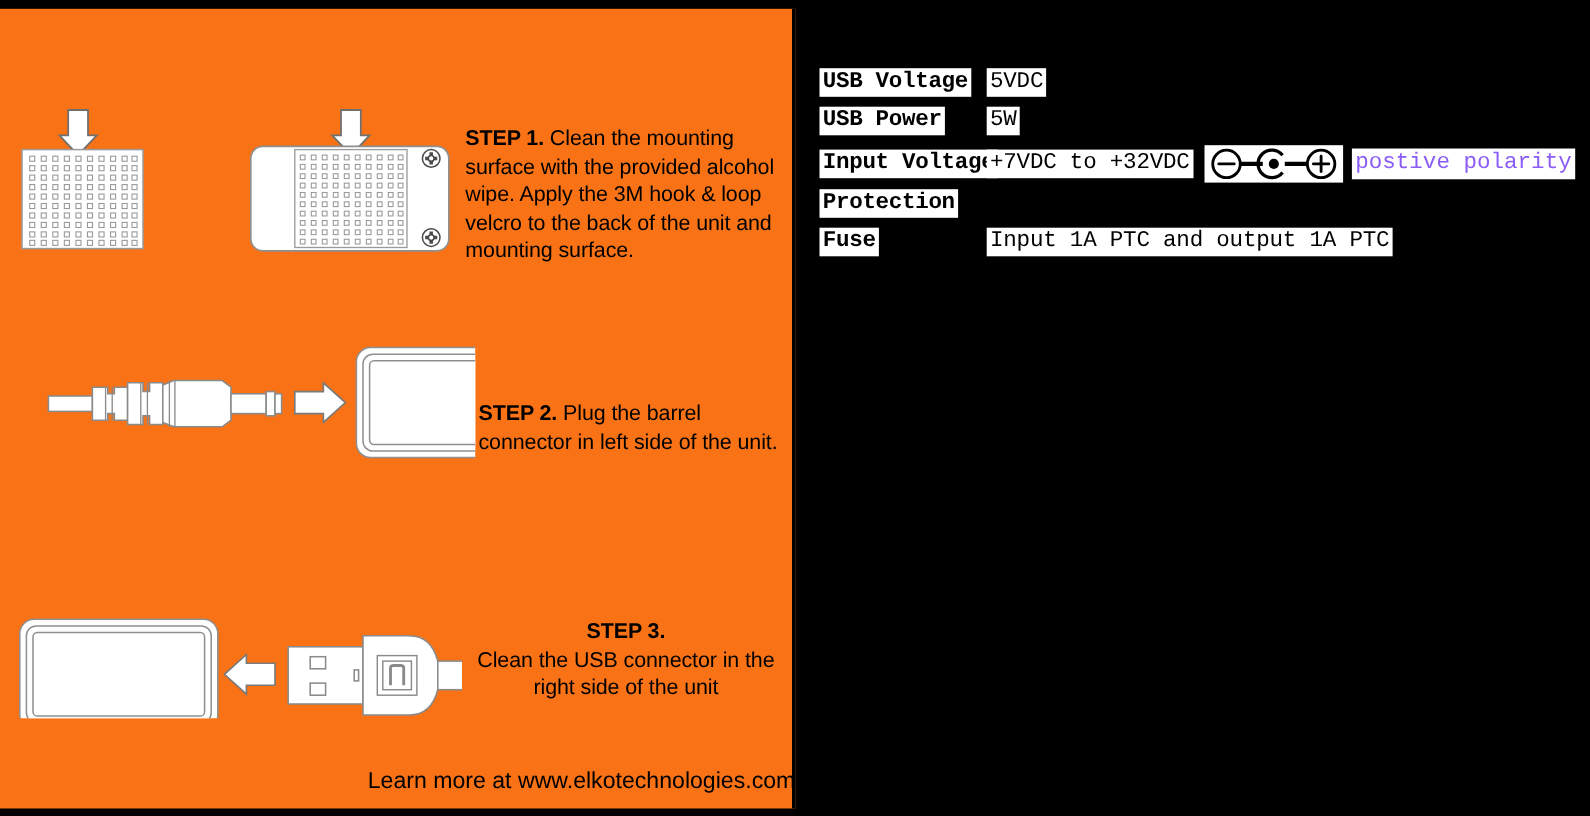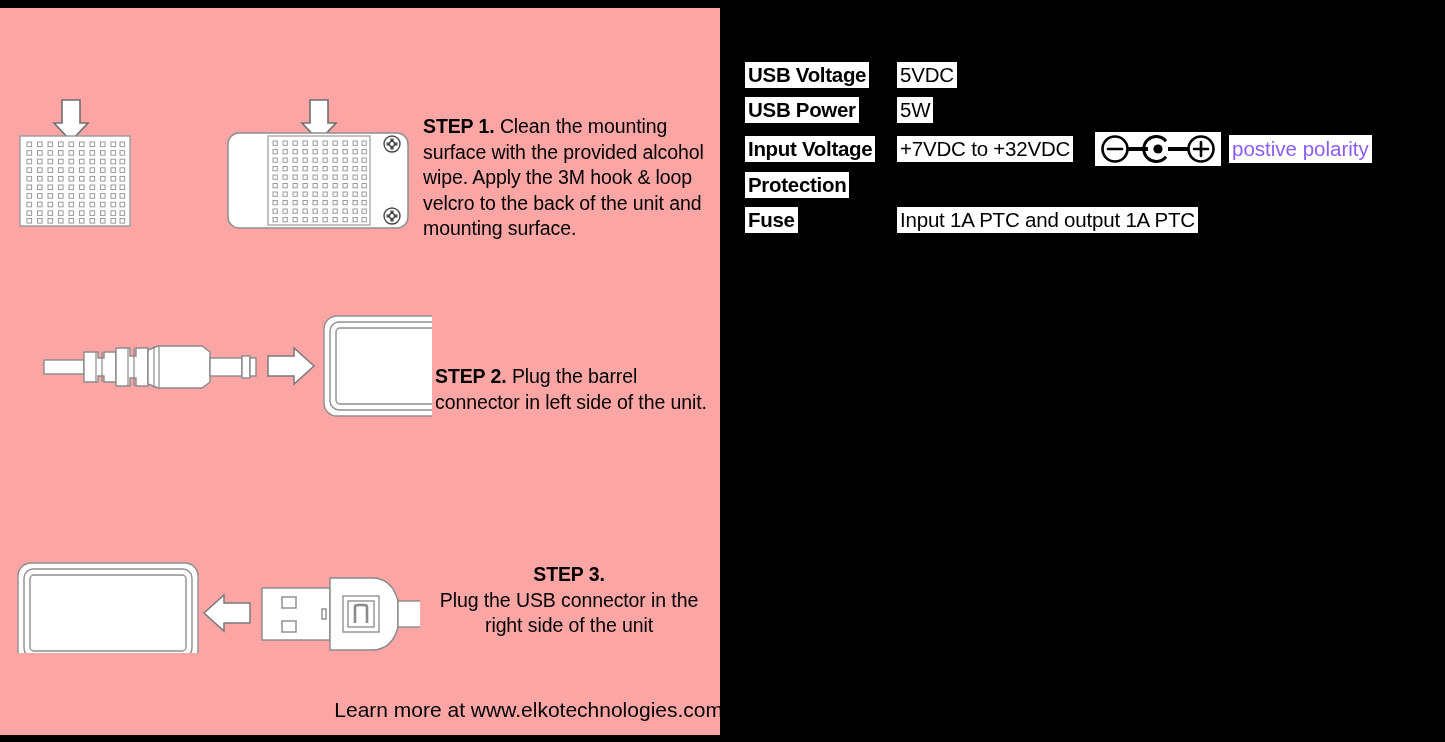--- a/index.html
+++ b/index.html
@@ -24,21 +24,21 @@
     background: #000000;
   }
 
   
   .panel {
     position: absolute;
     left: 0px;
     top: 8px;
     width: 723px;
     height: 727px;
-    background: #fca5a5;
+    background: #f97316;
     border-right: 3px solid #000000;
     box-sizing: border-box;
   }
 
   
   .step {
     position: absolute;
   }
   .step-text {
     position: absolute;
@@ -74,20 +74,21 @@
   .spec-table {
     position: absolute;
     left: 745px;
     top: 62px;
     width: 660px;
   }
   .spec-row {
     position: relative;
     height: 35px;
     white-space: nowrap;
+    font-family: Liberation Mono, monospace;
   }
 
   .hl {
     display: inline-block;
     background: #ffffff;
     color: #000000;
     padding: 1px 3px;
     line-height: 1.18;
     vertical-align: middle;
   }
@@ -454,21 +455,21 @@
             <rect x="348" y="118" width="26" height="26"></rect>
             <path d="M355 140 L355 124 Q355 122 358 122 L364 122 Q367 122 367 124 L367 140" stroke-width="2.6"></path>
           </g>
 
           <rect x="398" y="118" width="26" height="26"></rect>
         </g>
       </svg>
 
       <div class="step-text" id="step3-text">
         <div class="step-label">STEP 3.</div>
-        <div>Plug the USB connector in the right side of the unit</div>
+        <div>Clean the USB connector in the right side of the unit</div>
       </div>
     </div>
 
     <div class="footer">Learn more at www.elkotechnologies.com</div>
   </div>
 
   <div class="spec-table">
 
     <div class="spec-row">
       <span class="spec-key hl">USB Voltage</span>

